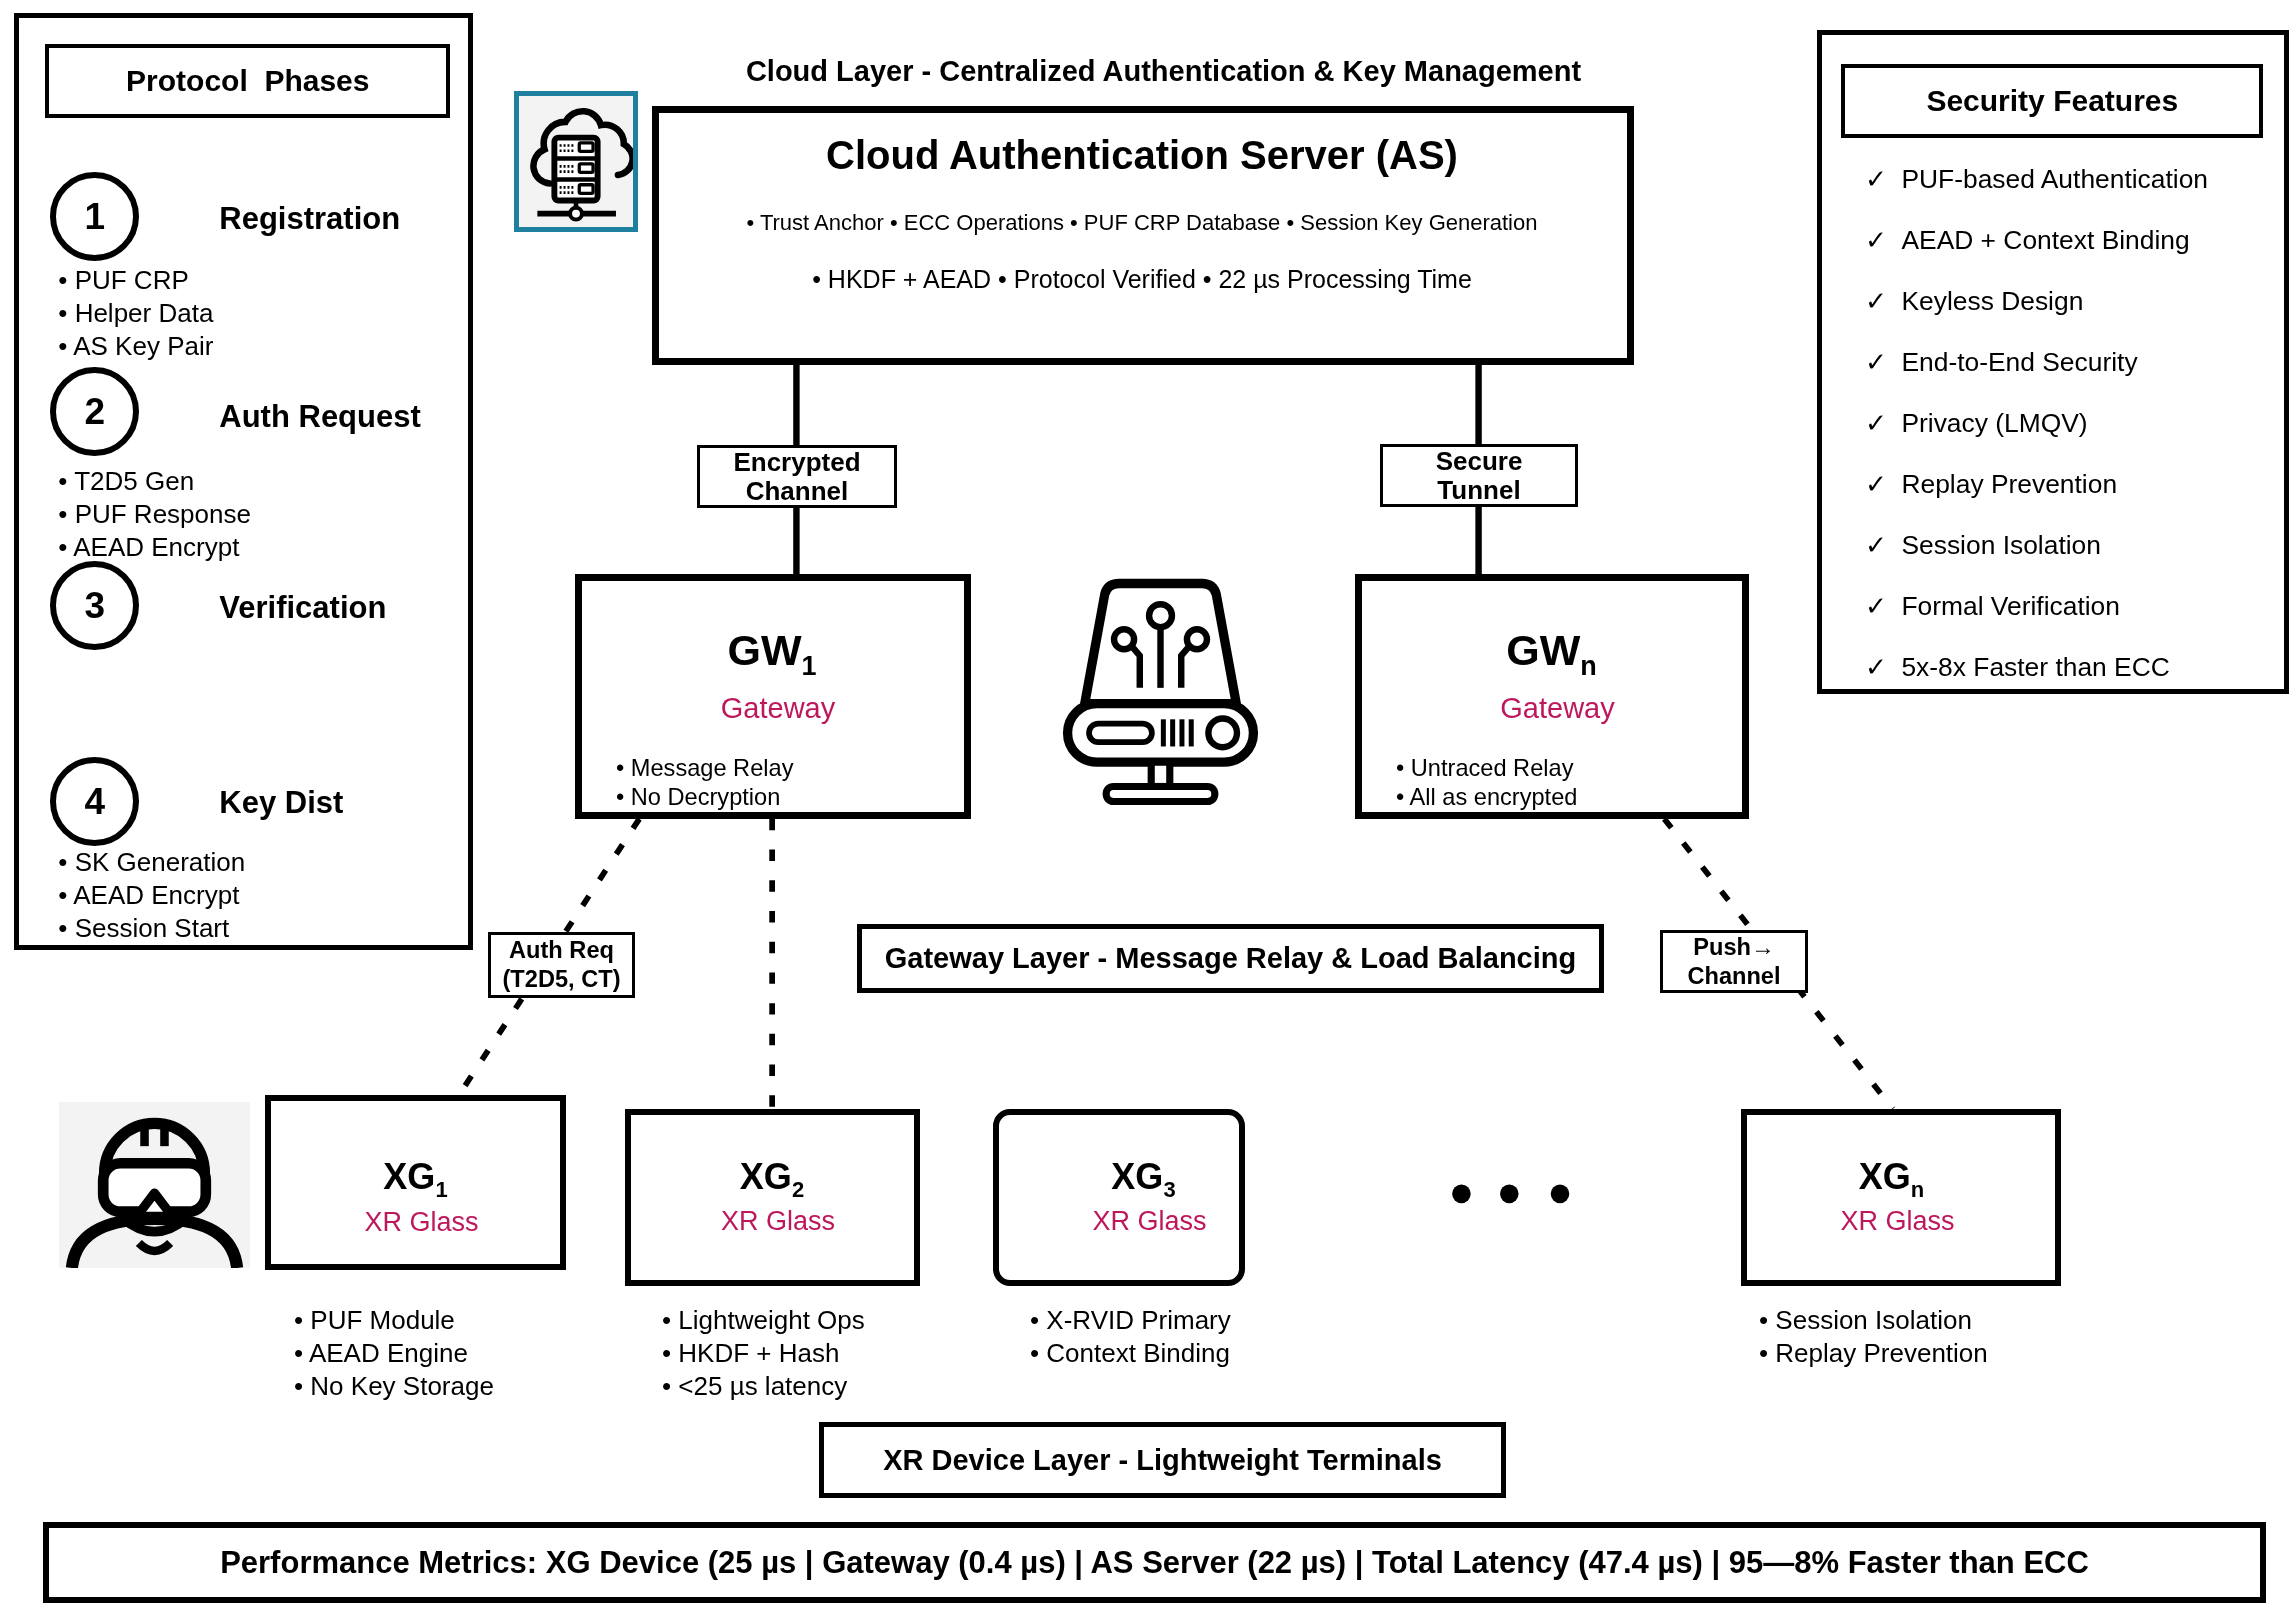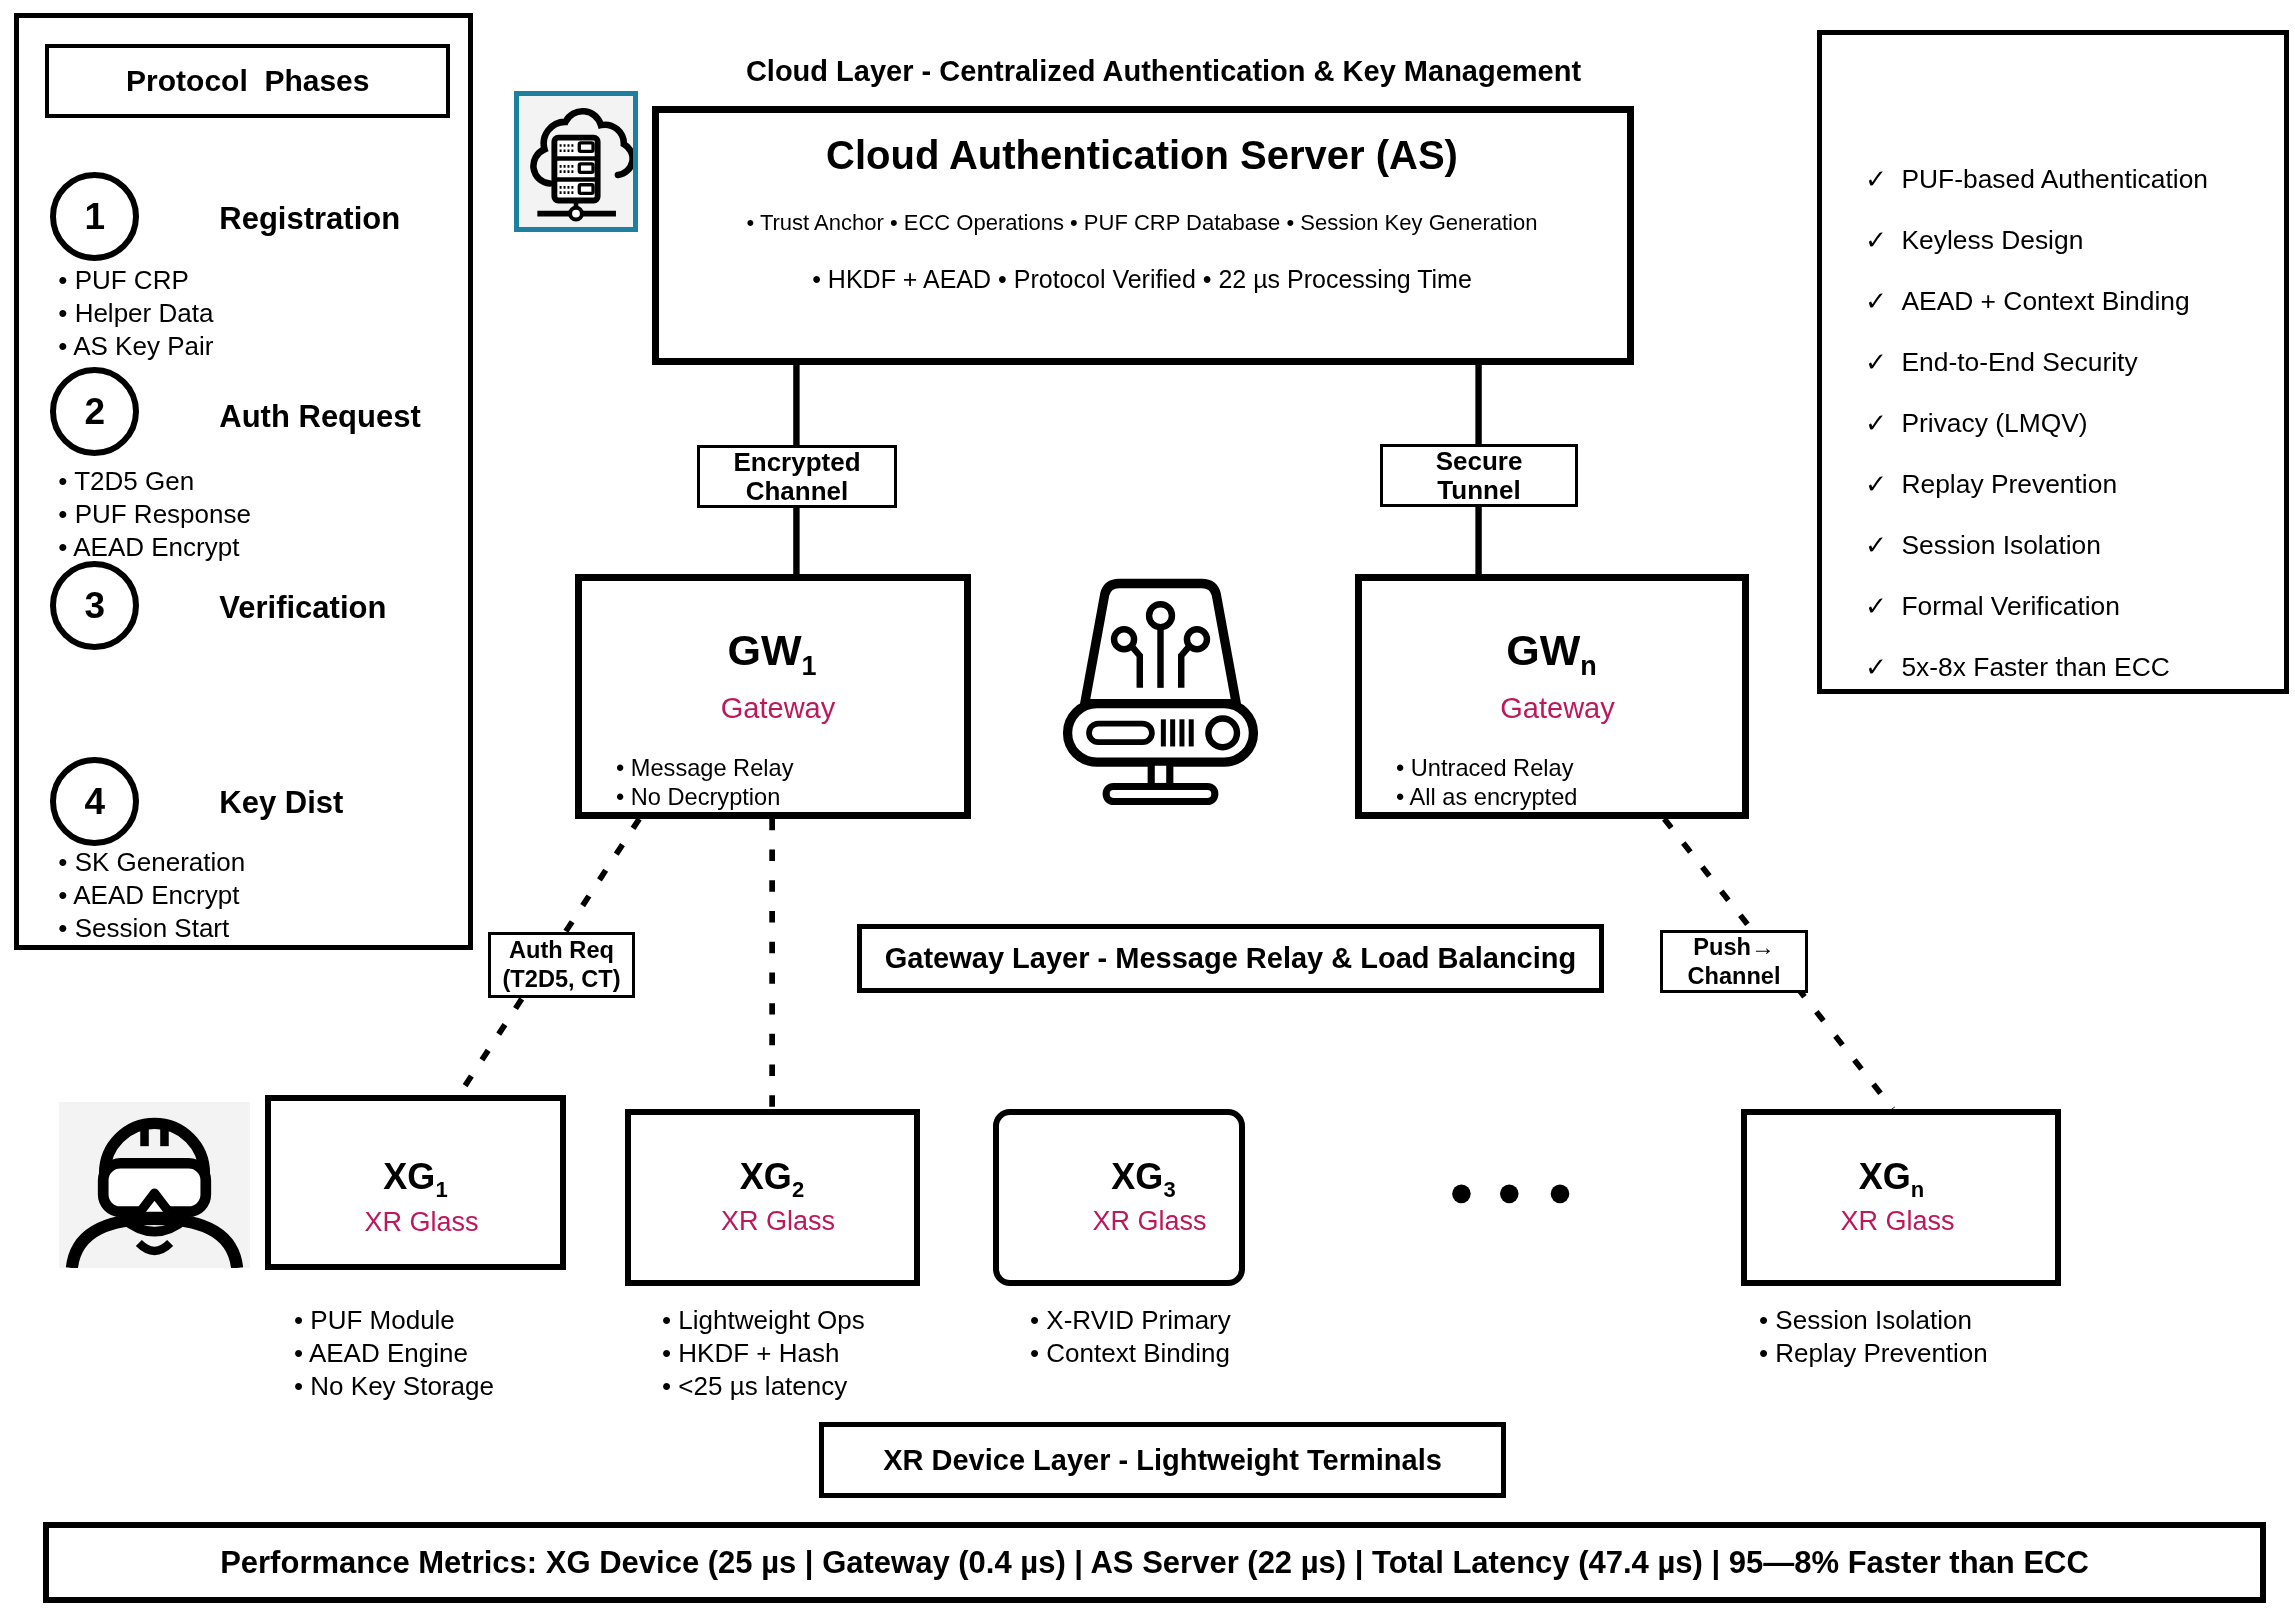--- a/index.html
+++ b/index.html
@@ -246,24 +246,25 @@
     <div class="abs ctr role" style="left:0;top:91px;width:289px;height:31px;font-size:27px;">XR Glass</div>
   </div>
   <ul class="abs blist" style="left:1759px;top:1304px;">
     <li><span>Session Isolation</span></li>
     <li><span>Replay Prevention</span></li>
   </ul>
 
   <div class="abs layerbox ctr" style="left:819px;top:1422px;width:687px;height:76px;font-size:29px;">XR Device Layer - Lightweight Terminals</div>
 
   <div class="abs panel" style="left:1817px;top:30px;width:472px;height:664px;">
+    <div class="abs titlebox ctr" style="left:19.3px;top:29px;width:422px;height:74px;font-size:30px;">Security Features</div>
     <ul class="abs seclist" style="left:43px;top:114px;">
       <li><span class="chk">✓</span><span>PUF-based Authentication</span></li>
+      <li><span class="chk">✓</span><span>AEAD + Context Binding</span></li>
       <li><span class="chk">✓</span><span>Keyless Design</span></li>
-      <li><span class="chk">✓</span><span>AEAD + Context Binding</span></li>
       <li><span class="chk">✓</span><span>End-to-End Security</span></li>
       <li><span class="chk">✓</span><span>Privacy (LMQV)</span></li>
       <li><span class="chk">✓</span><span>Replay Prevention</span></li>
       <li><span class="chk">✓</span><span>Session Isolation</span></li>
       <li><span class="chk">✓</span><span>Formal Verification</span></li>
       <li><span class="chk">✓</span><span>5x-8x Faster than ECC</span></li>
     </ul>
   </div>
 
   <div class="abs layerbox ctr" style="left:43px;top:1522px;width:2223px;height:81px;font-size:31px;border-width:6.4px;">Performance Metrics: XG Device (25 µs | Gateway (0.4 µs) | AS Server (22 µs) | Total Latency (47.4 µs) | 95—8% Faster than ECC</div>

